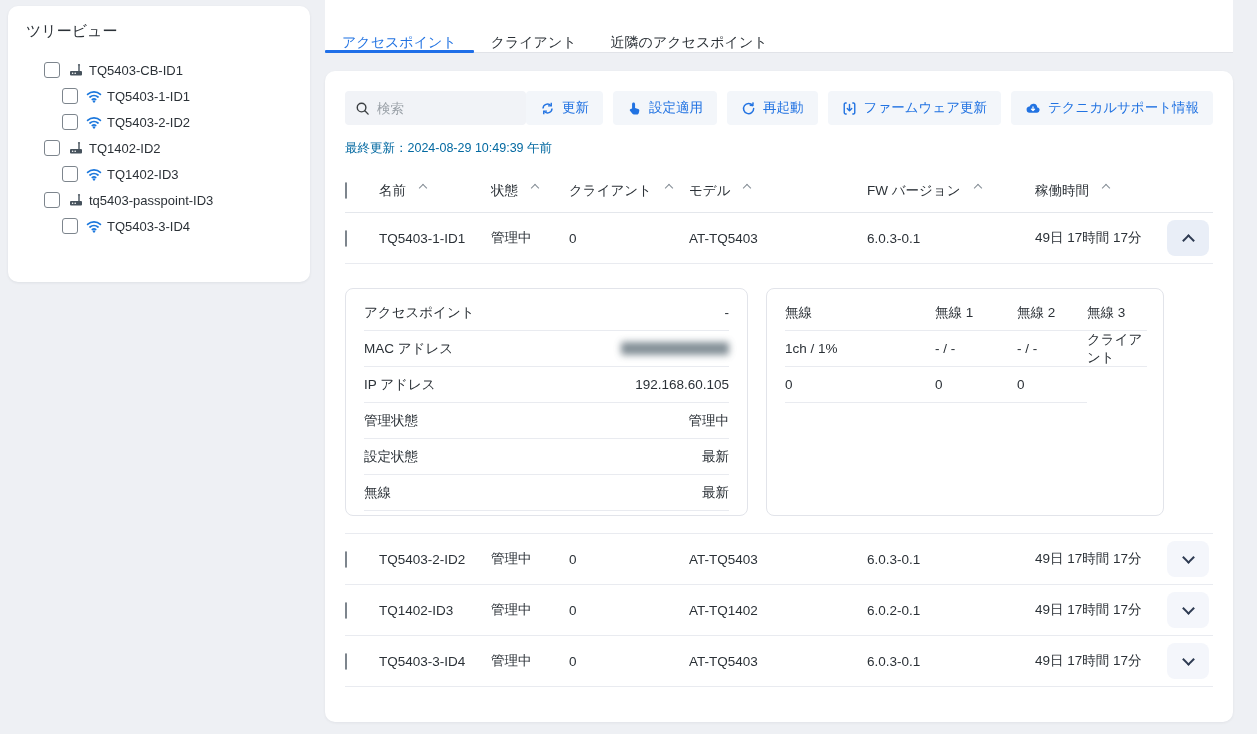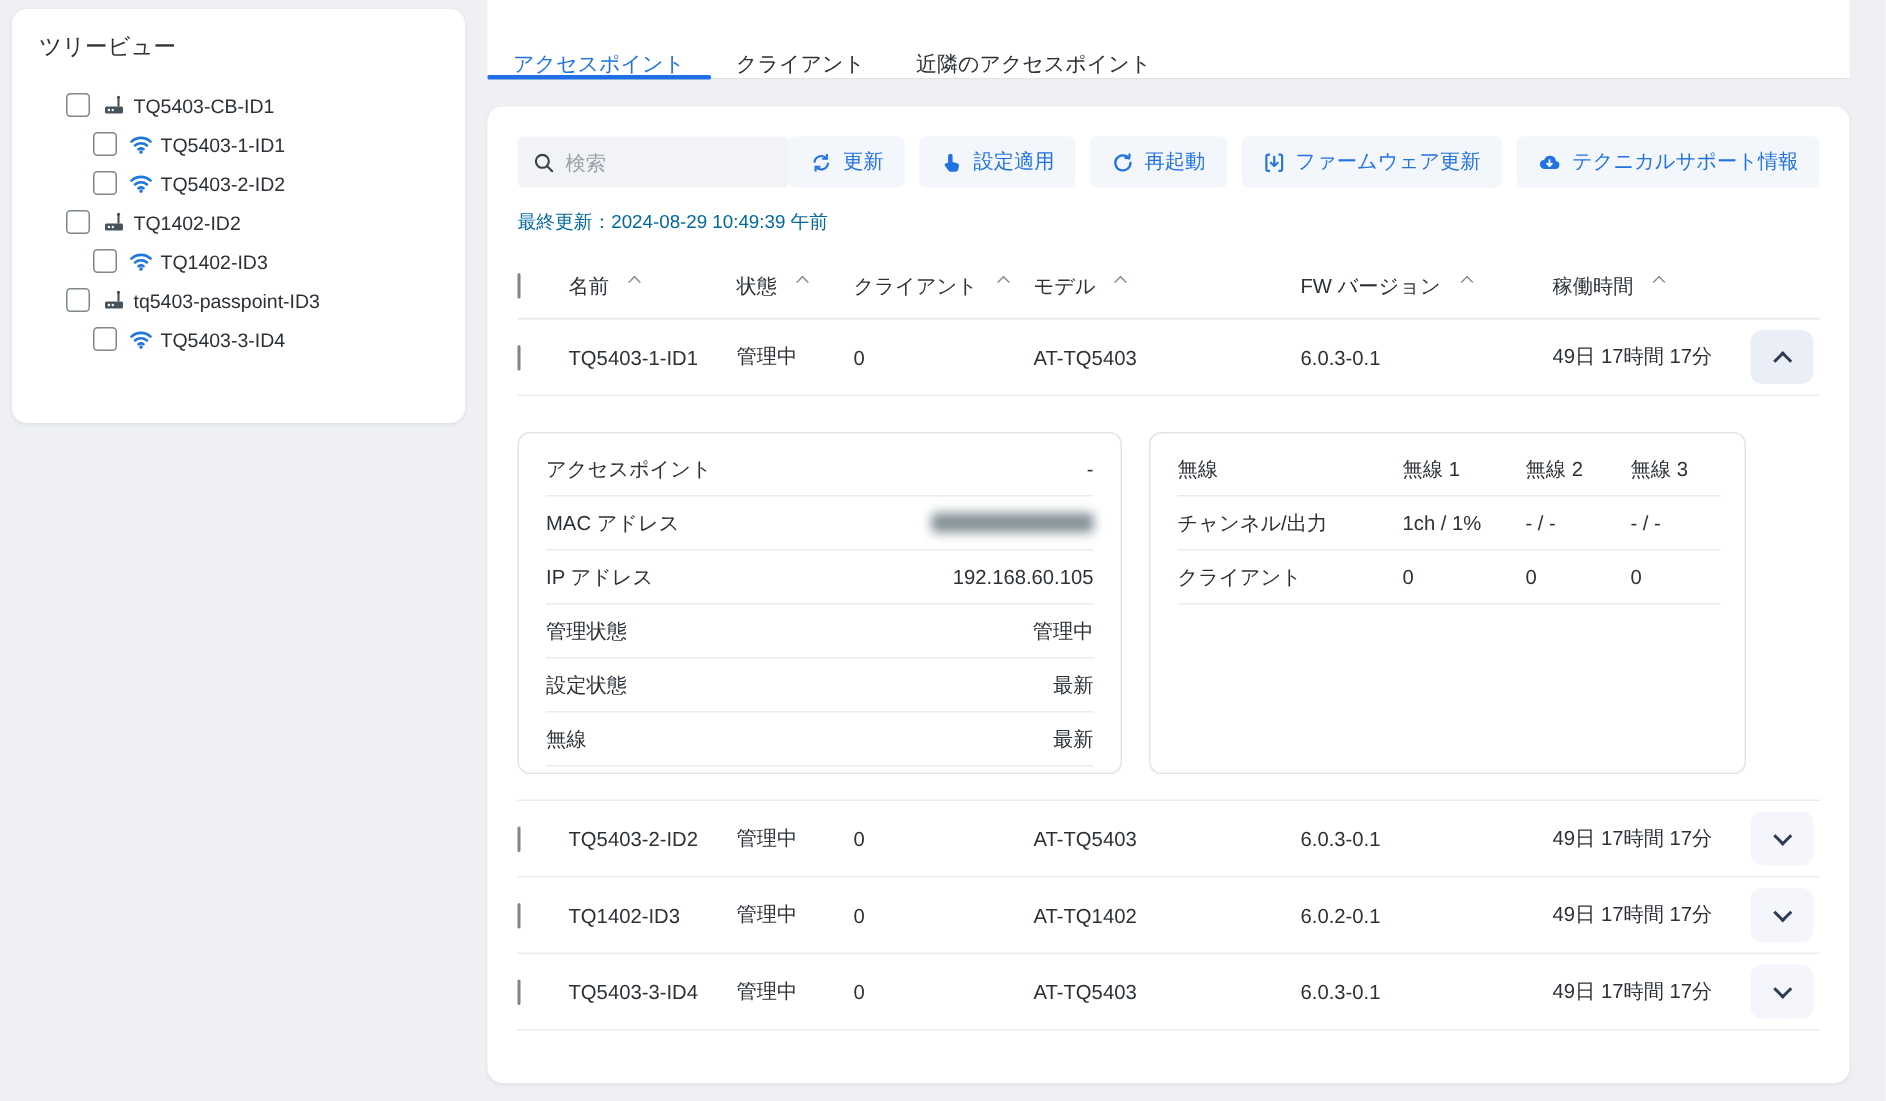--- a/index.html
+++ b/index.html
@@ -366,21 +366,20 @@
         </div>
       </div>
 
       <div class="dcard radio">
         <div class="radio-grid">
           <div class="radio-head">無線</div>
           <div class="radio-head">無線 1</div>
           <div class="radio-head">無線 2</div>
           <div class="radio-head">無線 3</div>
 
-          <div class="radio-line">チャンネル/出力</div>
           <div class="radio-line">1ch / 1%</div>
           <div class="radio-line">- / -</div>
           <div class="radio-line">- / -</div>
 
           <div class="radio-line">クライアント</div>
           <div class="radio-line">0</div>
           <div class="radio-line">0</div>
           <div class="radio-line">0</div>
         </div>
       </div>

